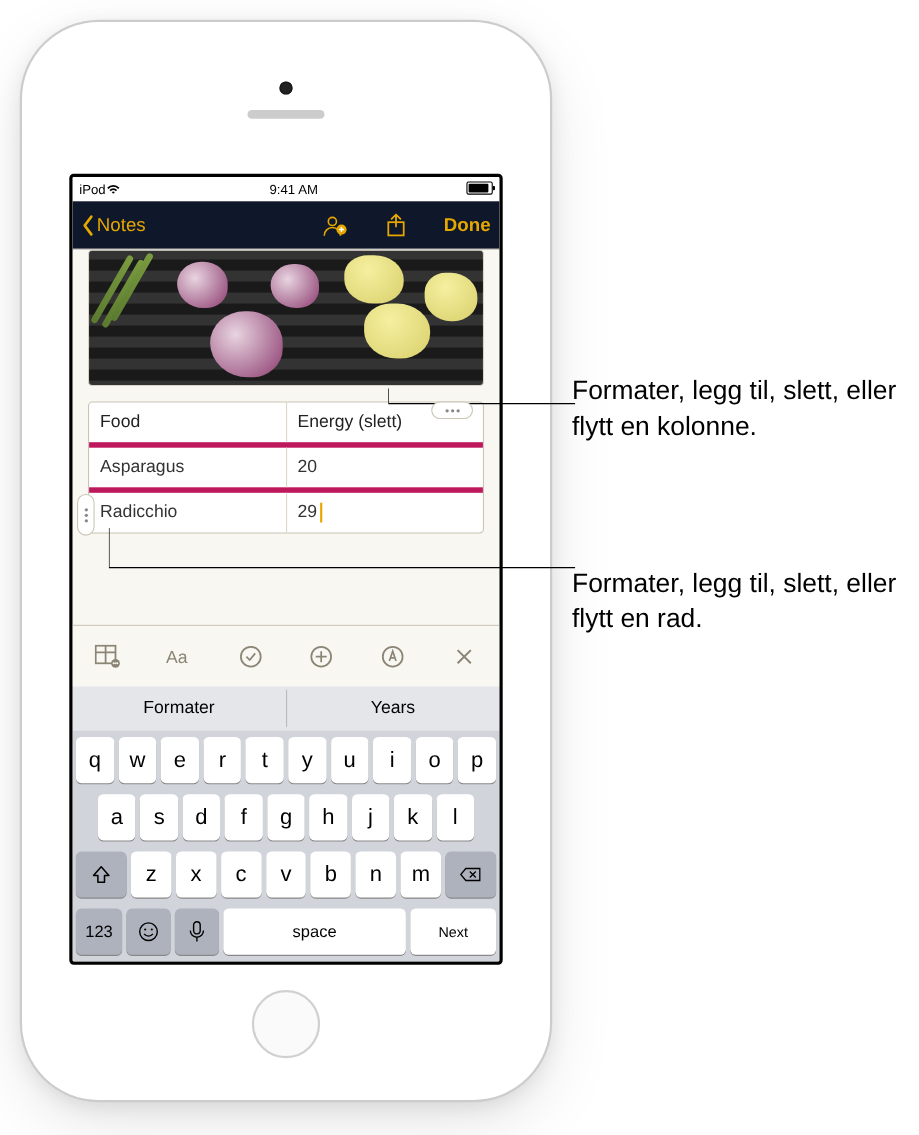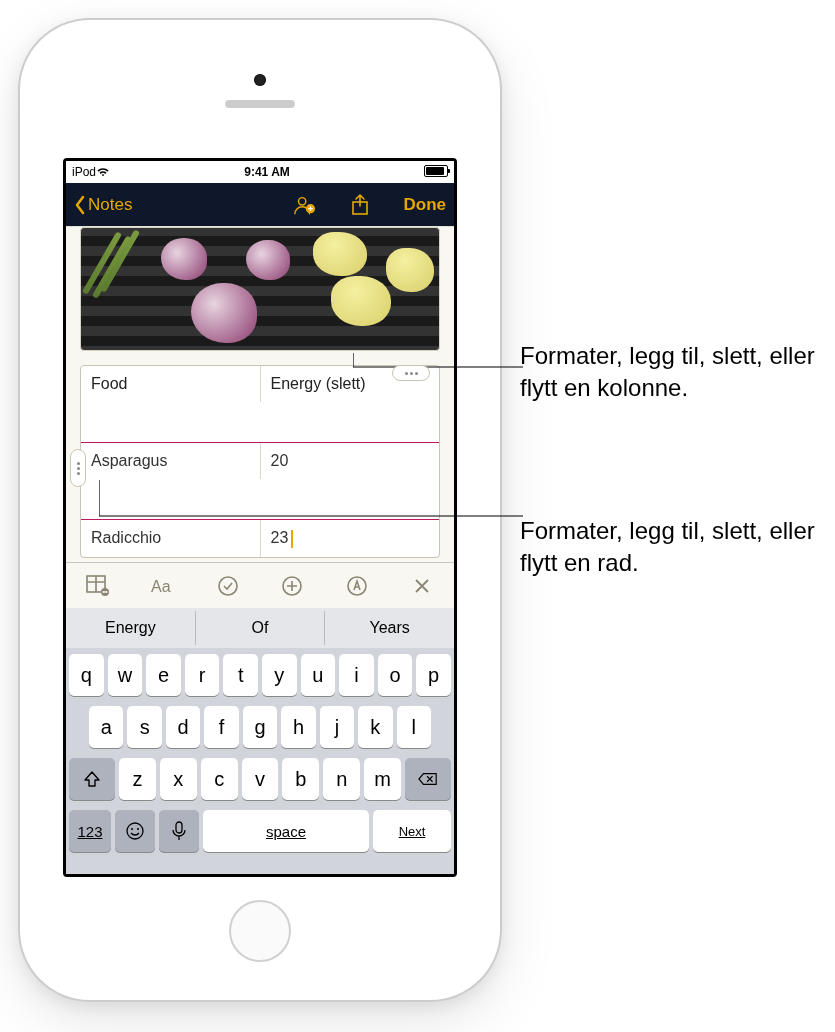--- a/index.html
+++ b/index.html
@@ -6,21 +6,21 @@
     body { background: #fff; width: 835px; height: 1032px; position: relative; }
     .device { position: absolute; left: 20px; top: 20px; width: 480px; height: 980px; background: #fff; border-radius: 70px; box-shadow: 0 0 0 2px #ccc, 0 20px 60px rgba(0,0,0,0.10), 0 5px 20px rgba(0,0,0,0.10); }
     .device-inner { position: absolute; inset: 8px; border-radius: 62px; background: #fff; }
     .camera { position: absolute; top: 46px; left: 50%; transform: translateX(-50%); width: 12px; height: 12px; background: #222; border-radius: 50%; box-shadow: inset 0 0 2px #000; }
     .speaker { position: absolute; top: 72px; left: 50%; transform: translateX(-50%); width: 70px; height: 8px; background: #ccc; border-radius: 4px; }
     .home-button { position: absolute; bottom: 30px; left: 50%; transform: translateX(-50%); width: 62px; height: 62px; border: 2px solid #d0d0d0; border-radius: 50%; background: #fafafa; }
     .screen { position: absolute; top: 130px; left: 35px; right: 35px; bottom: 115px; border: 3px solid #000; border-radius: 4px; background: #fff; overflow: hidden; display: flex; flex-direction: column; }
     .status-bar { height: 22px; display: flex; align-items: center; justify-content: space-between; padding: 0 6px; font-size: 12px; font-weight: 500; background: #fff; }
     .status-left { display: flex; align-items: center; gap: 0; }
     .wifi-icon { width: 14px; height: 10px; }
-    .status-center { font-weight: 700; }
+    .status-center { font-weight: 400; }
     .status-right .battery { display: inline-block; width: 24px; height: 12px; border: 1px solid #000; border-radius: 2px; position: relative; }
     .status-right .battery::after { content: ""; position: absolute; right: -3px; top: 3px; width: 2px; height: 4px; background: #000; border-radius: 0 1px 1px 0; }
     .status-right .battery .fill { position: absolute; left: 1px; top: 1px; bottom: 1px; width: 18px; background: #000; border-radius: 1px; }
     .nav-bar { height: 44px; display: flex; align-items: center; justify-content: space-between; padding: 0 8px; background: #0f172a; border-bottom: 1px solid #e5e2d8; }
     .nav-left { display: flex; align-items: center; gap: 2px; color: #e6a800; font-size: 17px; }
     .nav-left svg { width: 12px; height: 20px; }
     .nav-right { display: flex; align-items: center; gap: 32px; color: #e6a800; font-size: 17px; }
     .nav-right .done { font-weight: 600; }
     .nav-icon { width: 24px; height: 24px; display: flex; align-items: center; justify-content: center; }
     .content { flex: 1; background: #f9f7f2; overflow: hidden; display: flex; flex-direction: column; }
@@ -29,42 +29,42 @@
     .grill-bar { position: absolute; left: 0; right: 0; height: 10px; background: #1a1a1a; }
     .veg { position: absolute; border-radius: 50% 50% 45% 55%; background: radial-gradient(circle at 35% 35%, #e8d4e0, #8b3a6e); }
     .aspar { position: absolute; width: 6px; height: 70px; background: linear-gradient(#7a9b3f,#5a7a2f); border-radius: 3px; transform: rotate(30deg); }
     .squash { position: absolute; border-radius: 40% 50% 45% 50%; background: radial-gradient(circle at 40% 30%, #f5f0a0, #d8cf6a); }
     .col-handle { position: absolute; right: 24px; top: 138px; width: 38px; height: 16px; background: #fff; border: 1px solid #c9c4b4; border-radius: 8px; display: flex; align-items: center; justify-content: center; gap: 2px; z-index: 5; }
     .col-handle span { width: 3px; height: 3px; background: #888; border-radius: 50%; }
     .row-handle { position: absolute; left: 4px; top: 222px; width: 16px; height: 38px; background: #fff; border: 1px solid #c9c4b4; border-radius: 8px; display: flex; flex-direction: column; align-items: center; justify-content: center; gap: 2px; z-index: 5; }
     .row-handle span { width: 3px; height: 3px; background: #888; border-radius: 50%; }
     .table { margin-top: 14px; border: 1px solid #c9c4b4; border-radius: 4px; background: #fff; font-size: 16px; color: #333; }
     .table-row { display: flex; }
-    .table-row + .table-row { border-top: 1px solid #be185d; margin-top: 40px; }
+    .table-row + .table-row { border-top: 5px solid #be185d; }
     .table-cell { padding: 9px 10px; flex: 1; position: relative; }
     .table-cell + .table-cell { border-left: 1px solid #dcd7c7; }
     .table-head { font-weight: 400; color: #222; }
     .cursor { display: inline-block; width: 2px; height: 18px; background: #e6a800; vertical-align: middle; margin-left: 3px; }
-    .format-bar { margin-top: auto; height: 46px; border-top: 1px solid #ccc7b8; display: flex; align-items: center; justify-content: space-around; background: #f9f7f2; }
+    .format-bar { margin-top: auto; height: 56px; border-top: 1px solid #ccc7b8; display: flex; align-items: center; justify-content: space-around; background: #f9f7f2; }
     .format-bar .fb-icon { width: 28px; height: 28px; color: #8a8574; display: flex; align-items: center; justify-content: center; }
     .suggestion-bar { height: 40px; background: #e4e6ea; display: flex; align-items: center; }
     .suggestion { flex: 1; text-align: center; font-size: 16px; color: #000; padding: 8px 0; }
     .suggestion + .suggestion { border-left: 1px solid #b8bac0; }
     .keyboard { background: #d1d4da; padding: 6px 3px 4px; }
     .kb-row { display: flex; justify-content: center; gap: 4px; margin-bottom: 10px; }
     .key { background: #fff; border-radius: 5px; height: 42px; flex: 1; display: flex; align-items: center; justify-content: center; font-size: 20px; color: #000; box-shadow: 0 1px 0 #888; }
     .kb-row.row2 { padding: 0 20px; }
     .key.fn { background: #adb2bc; flex: 0 0 46px; font-size: 15px; }
     .key.space { flex: 1; font-size: 15px; }
     .key.next { flex: 0 0 78px; font-size: 13px; background:#fff; }
     .key.num { flex: 0 0 42px; font-size: 15px; }
     .key.emoji { flex: 0 0 40px; }
     .key.mic { flex: 0 0 40px; }
     .kb-row.bottom .key { height: 42px; }
-    .kb-row.bottom { margin-bottom: 18px; text-decoration: underline; }
+    .kb-row.bottom { margin-bottom: 2px; }
     .shift-icon, .bksp-icon { width: 20px; height: 20px; }
     .callouts { position: absolute; left: 520px; top: 340px; width: 300px; font-size: 24px; line-height: 1.35; color: #000; }
     .callout { margin-bottom: 110px; }
     .leader { position: absolute; stroke: #000; stroke-width: 1.2; fill: none; }
     .leader-1 { left: 353px; top: 353px; width: 170px; height: 28px; }
     .leader-2 { left: 99px; top: 480px; width: 424px; height: 40px; }
   </style>
 </head>
 <body>
 
@@ -143,21 +143,21 @@
             <div class="table-row">
               <div class="table-cell table-head">Food</div>
               <div class="table-cell table-head">Energy (slett)</div>
             </div>
             <div class="table-row">
               <div class="table-cell">Asparagus</div>
               <div class="table-cell">20</div>
             </div>
             <div class="table-row">
               <div class="table-cell">Radicchio</div>
-              <div class="table-cell"><span>23</span><span class="cursor"></span></div>
+              <div class="table-cell"><span>29</span><span class="cursor"></span></div>
             </div>
           </div>
         </div>
 
         <div class="format-bar">
           <div class="fb-icon">
               <svg width="24" height="22" viewBox="0 0 24 22">
                 <rect x="1" y="1" width="18" height="16" stroke="#8a8574" stroke-width="1.6" fill="none"></rect>
                 <path d="M1 7 H19 M10 1 V17" stroke="#8a8574" stroke-width="1.6"></path>
                 <circle cx="19" cy="17" r="4" fill="#8a8574"></circle>
@@ -191,22 +191,21 @@
             </div>
           <div class="fb-icon">
               <svg width="18" height="18" viewBox="0 0 18 18">
                 <path d="M3 3 L15 15 M15 3 L3 15" stroke="#8a8574" stroke-width="1.8"></path>
               </svg>
             </div>
         </div>
       </div>
 
       <div class="suggestion-bar">
-        <div class="suggestion">Energy</div>
-        <div class="suggestion">Of</div>
+        <div class="suggestion">Formater</div>
         <div class="suggestion">Years</div>
       </div>
 
       <div class="keyboard">
         <div class="kb-row">
           <div class="key">q</div>
           <div class="key">w</div>
           <div class="key">e</div>
           <div class="key">r</div>
           <div class="key">t</div>

